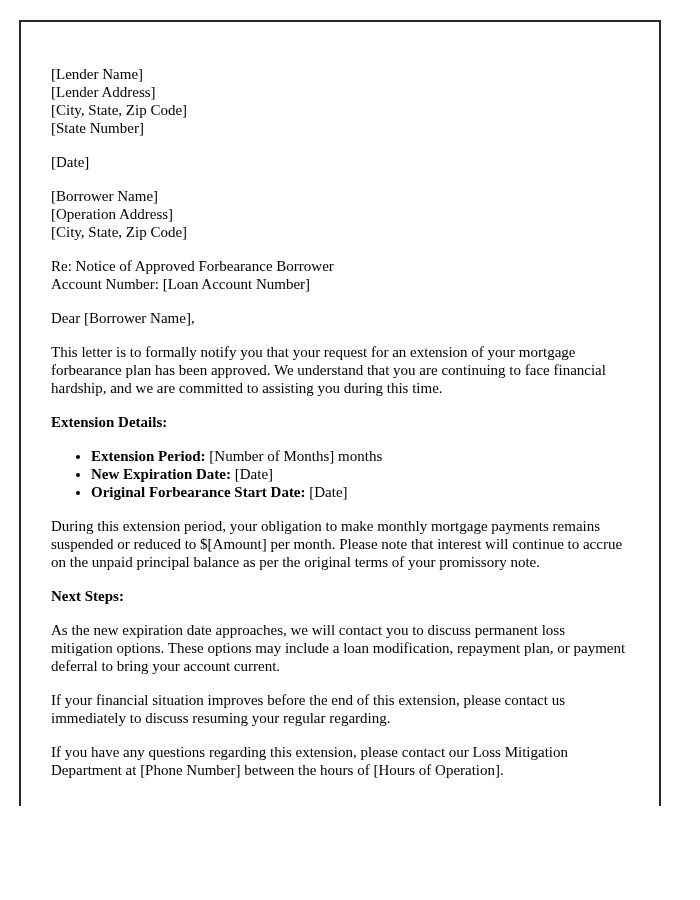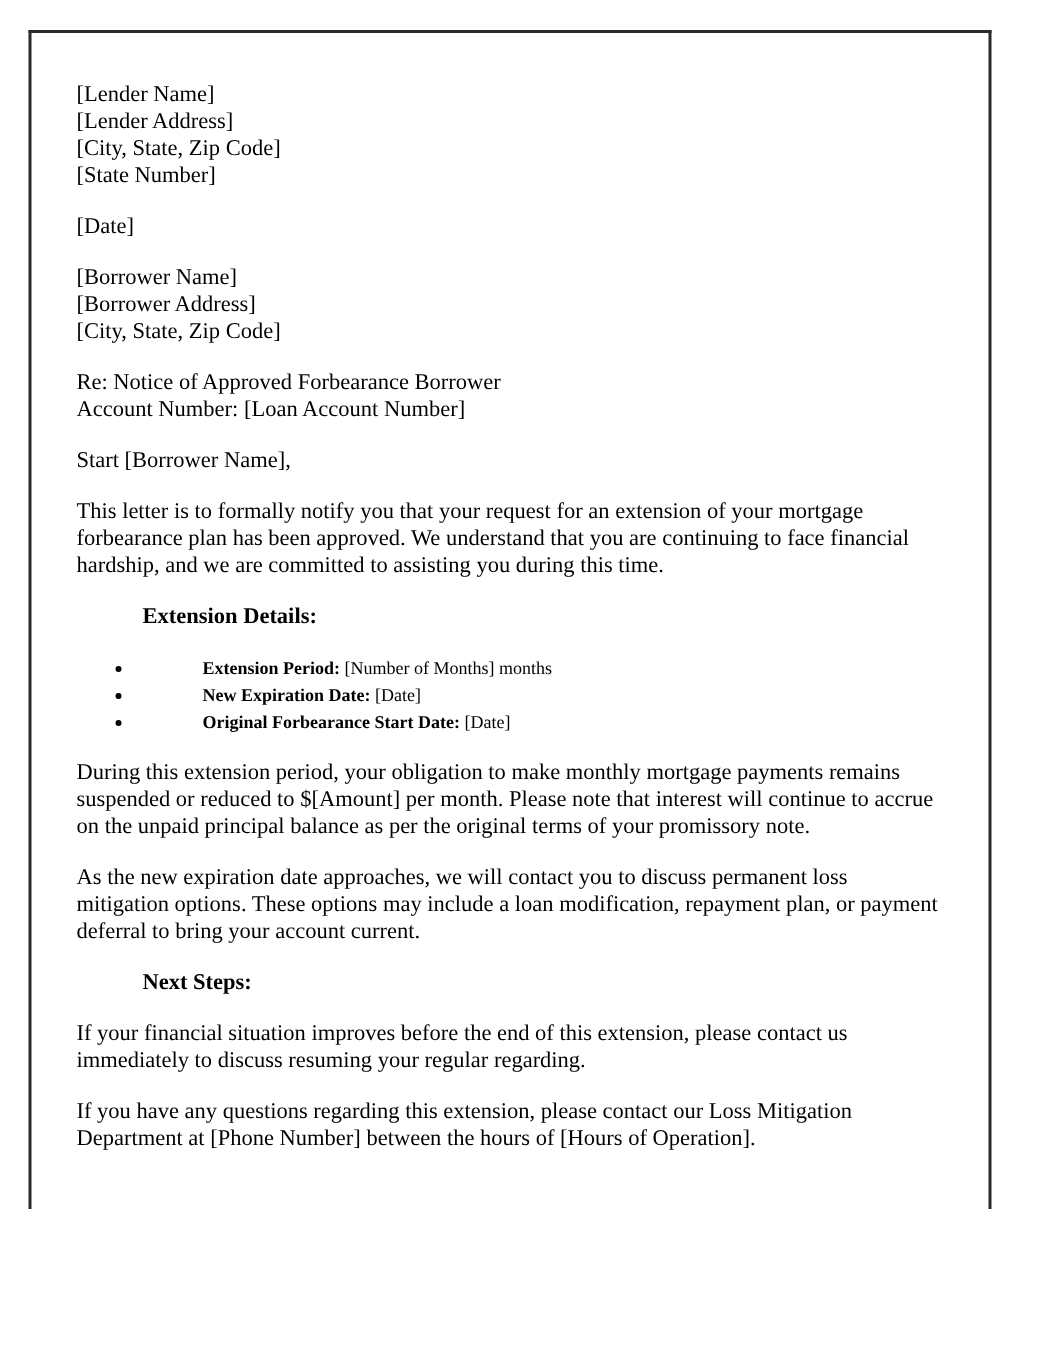--- a/index.html
+++ b/index.html
@@ -30,67 +30,67 @@
     padding: 28px 30px 0 30px;
     overflow: hidden;
     background: #ffffff;
   }
   .letter-page p {
     margin: 16px 0;
     font-size: 15px;
     line-height: 18px;
   }
   .letter-page p.first {
-    margin-top: 4px;
+    margin-top: 15px;
   }
   .letter-page ul {
     margin: 16px 0;
     padding-left: 40px;
-    font-size: 12px;
+    font-size: 15px;
     line-height: 18px;
   }
   .letter-page li {
     margin: 0;
   }
   .heading {
     font-weight: bold;
   }
-  strong { font-weight: bold; margin-left: 44px; }
+  strong { font-weight: bold; }
 </style>
 </head>
 <body>
 
 <div class="canvas">
   <div class="letter-page">
 
     <p class="first"><span>[Lender Name]</span><br><span>[Lender Address]</span><br><span>[City, State, Zip Code]</span><br><span>[State Number]</span></p>
 
     <p>[Date]</p>
 
-    <p><span>[Borrower Name]</span><br><span>[Borrower Address]</span><br><span>[City, State, Zip Code]</span></p>
+    <p><span>[Borrower Name]</span><br><span>[Operation Address]</span><br><span>[City, State, Zip Code]</span></p>
 
     <p><span>Re: Notice of Approved Forbearance Borrower</span><br><span>Account Number: [Loan Account Number]</span></p>
 
-    <p>Start [Borrower Name],</p>
+    <p>Dear [Borrower Name],</p>
 
     <p>This letter is to formally notify you that your request for an extension of your mortgage forbearance plan has been approved. We understand that you are continuing to face financial hardship, and we are committed to assisting you during this time.</p>
 
     <p><strong class="heading">Extension Details:</strong></p>
 
     <ul>
       <li><strong>Extension Period:</strong><span> [Number of Months] months</span></li>
       <li><strong>New Expiration Date:</strong><span> [Date]</span></li>
       <li><strong>Original Forbearance Start Date:</strong><span> [Date]</span></li>
     </ul>
 
 
     <p>During this extension period, your obligation to make monthly mortgage payments remains suspended or reduced to $[Amount] per month. Please note that interest will continue to accrue on the unpaid principal balance as per the original terms of your promissory note.</p>
 
+    <p><strong class="heading">Next Steps:</strong></p>
+
     <p>As the new expiration date approaches, we will contact you to discuss permanent loss mitigation options. These options may include a loan modification, repayment plan, or payment deferral to bring your account current.</p>
-
-    <p><strong class="heading">Next Steps:</strong></p>
 
     <p>If your financial situation improves before the end of this extension, please contact us immediately to discuss resuming your regular regarding.</p>
 
     <p>If you have any questions regarding this extension, please contact our Loss Mitigation Department at [Phone Number] between the hours of [Hours of Operation].</p>
 
   </div>
 </div>
 
 </body></html>

